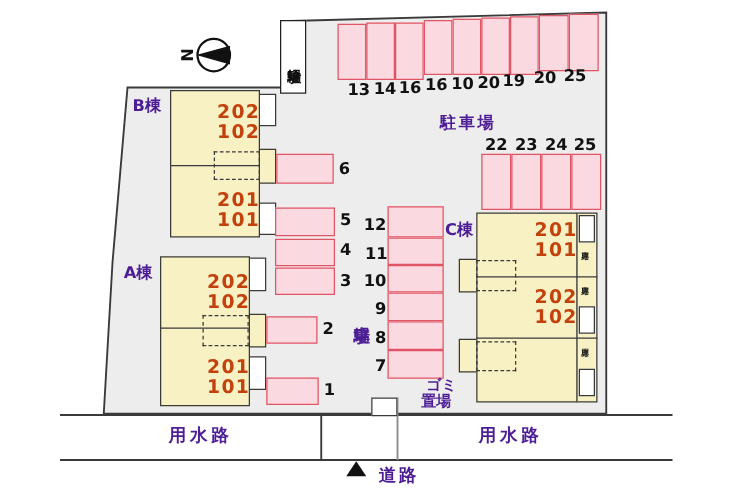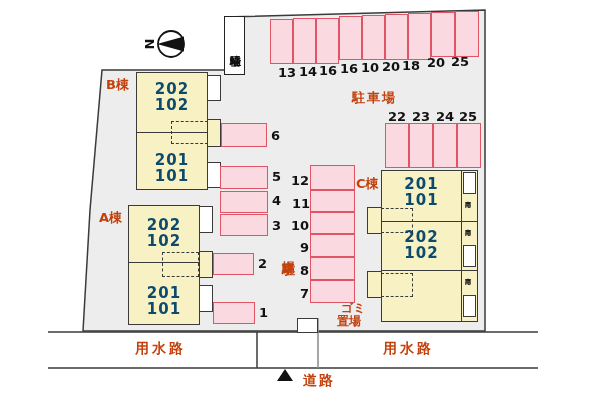--- a/index.html
+++ b/index.html
@@ -5,23 +5,23 @@
   html,body{margin:0;padding:0;background:#fff;}
   .plan{position:relative;width:600px;height:400px;background:#ffffff;
         font-family:"DejaVu Sans","Liberation Sans",sans-serif;overflow:hidden;}
   .plan svg{position:absolute;left:0;top:0;}
   .bld{position:absolute;background:#F8F1C4;border:1.5px solid #3a3a3a;box-sizing:border-box;}
   .wbox{position:absolute;background:#ffffff;border:1.5px solid #3a3a3a;box-sizing:border-box;}
   .dash{position:absolute;border:1.5px dashed #3a3a3a;box-sizing:border-box;background:transparent;}
   .divline{position:absolute;border-top:1.5px solid #3a3a3a;height:0;}
   .ps{position:absolute;background:#FBD9E1;border:1.5px solid #E05565;box-sizing:border-box;}
   .pn{position:absolute;font-size:13px;line-height:13px;color:#111;font-weight:600;}
-  .unit{position:absolute;text-align:center;font-size:15px;line-height:16px;
-        font-weight:600;color:#0c4a6e;letter-spacing:1px;}
-  .lbl{position:absolute;color:#c2410c;font-weight:600;white-space:nowrap;}
+  .unit{position:absolute;text-align:right;font-size:15px;line-height:16px;
+        font-weight:600;color:#c2410c;letter-spacing:1px;}
+  .lbl{position:absolute;color:#4c1d95;font-weight:600;white-space:nowrap;}
   .vert{writing-mode:vertical-rl;text-orientation:upright;}
   .bike{position:absolute;left:224px;top:16px;width:21px;height:59px;background:#fff;
         border:1.5px solid #222;box-sizing:border-box;display:flex;align-items:center;
         justify-content:center;font-size:11px;line-height:12px;font-weight:600;color:#111;}
   .garden{position:absolute;font-size:6.5px;line-height:7px;color:#111;letter-spacing:0;}
 </style>
 </head>
 <body>
 
 <div class="plan">
@@ -133,21 +133,21 @@
   <div class="pn" style="left:299px;top:65px">14</div>
   <div class="ps" style="left:316px;top:18px;width:23px;height:46px"></div>
   <div class="pn" style="left:319px;top:64px">16</div>
   <div class="ps" style="left:339px;top:16px;width:23px;height:44px"></div>
   <div class="pn" style="left:340px;top:62px">16</div>
   <div class="ps" style="left:362px;top:15px;width:23px;height:45px"></div>
   <div class="pn" style="left:361px;top:61px">10</div>
   <div class="ps" style="left:385px;top:14px;width:23px;height:46px"></div>
   <div class="pn" style="left:382px;top:60px">20</div>
   <div class="ps" style="left:408px;top:13px;width:23px;height:47px"></div>
-  <div class="pn" style="left:402px;top:59px">18</div>
+  <div class="pn" style="left:402px;top:59px">19</div>
   <div class="ps" style="left:431px;top:12px;width:24px;height:45px"></div>
   <div class="pn" style="left:427px;top:56px">20</div>
   <div class="ps" style="left:455px;top:11px;width:24px;height:46px"></div>
   <div class="pn" style="left:451px;top:55px">25</div>
 
   <div class="ps" style="left:385px;top:123px;width:24px;height:45px"></div>
   <div class="pn" style="left:388px;top:110px">22</div>
   <div class="ps" style="left:409px;top:123px;width:24px;height:45px"></div>
   <div class="pn" style="left:412px;top:110px">23</div>
   <div class="ps" style="left:433px;top:123px;width:24px;height:45px"></div>

